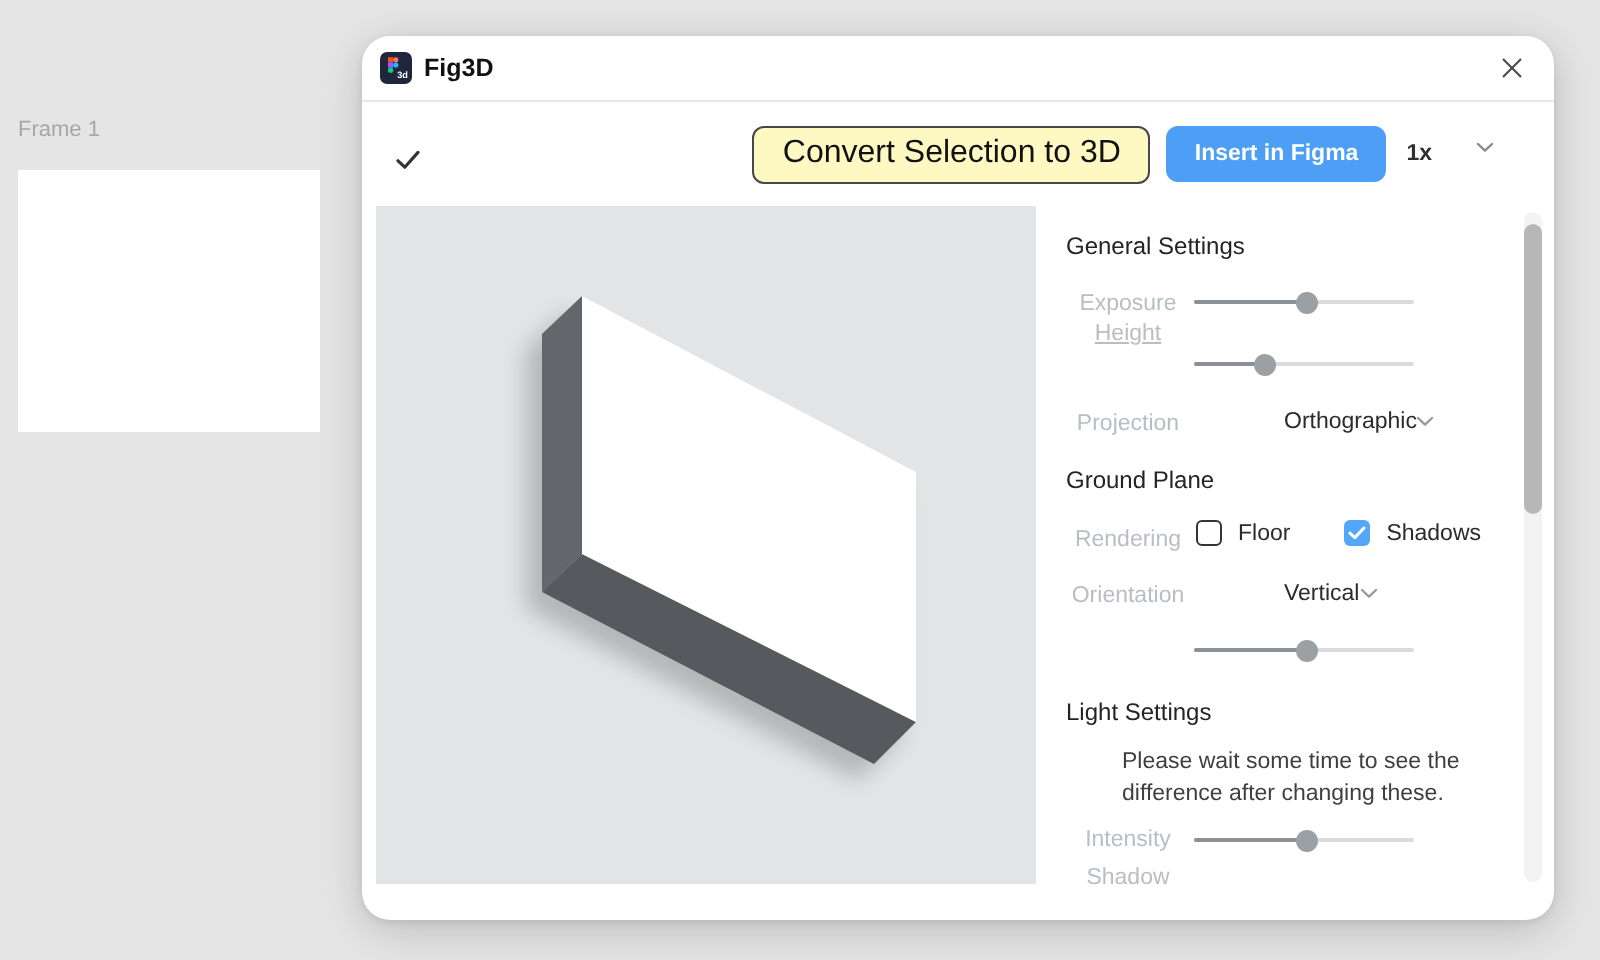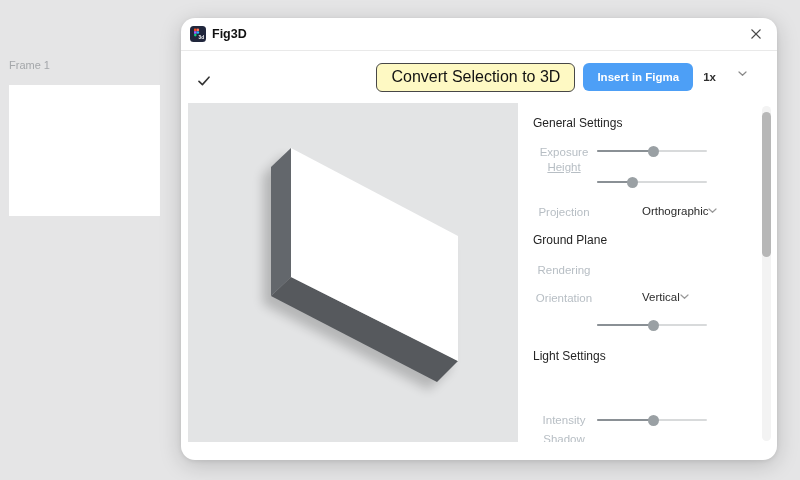--- a/index.html
+++ b/index.html
@@ -161,38 +161,49 @@
       <div class="dropdown" style="top: 102px;">
         <span class="val">Orthographic</span>
         <svg width="9" height="6" viewBox="0 0 9 6">
           <polyline points="1,1 4.5,4.3 8,1" fill="none" stroke="#9a9a9a" stroke-width="1.2" stroke-linecap="round" stroke-linejoin="round"></polyline>
         </svg>
       </div>
 
       <div class="sec-header" style="top: 130px;">Ground Plane</div>
 
       <div class="row-label" style="top: 161px;">Rendering</div>
+      <div class="check-group" style="top: 157px;">
+        <div class="checkbox unchecked"></div>
+        <span class="check-label">Floor</span>
+        <div class="checkbox checked" style="margin-left:27px">
+          <svg width="9" height="7" viewBox="0 0 9 7">
+            <polyline points="1,3.6 3.4,5.8 8,1" fill="none" stroke="#fff" stroke-width="1.5" stroke-linecap="round" stroke-linejoin="round"></polyline>
+          </svg>
+        </div>
+        <span class="check-label">Shadows</span>
+      </div>
 
       <div class="row-label" style="top: 189px;">Orientation</div>
       <div class="dropdown" style="top: 188px;">
         <span class="val">Vertical</span>
         <svg width="9" height="6" viewBox="0 0 9 6">
           <polyline points="1,1 4.5,4.3 8,1" fill="none" stroke="#9a9a9a" stroke-width="1.2" stroke-linecap="round" stroke-linejoin="round"></polyline>
         </svg>
       </div>
 
       <div class="slider" style="top:216px">
         <div class="track">
             <div class="fill" style="width: 51%;"></div>
           </div>
           <div class="thumb" style="left: 51%;"></div>
       </div>
 
       <div class="sec-header" style="top: 246px;">Light Settings</div>
 
+      <div class="note" style="top: 271px;">Please wait some time to see the difference after changing these.</div>
 
       <div class="row-label" style="top: 311px;">Intensity</div>
       <div class="slider" style="top: 311px;">
         <div class="track">
             <div class="fill" style="width: 51%;"></div>
           </div>
           <div class="thumb" style="left: 51%;"></div>
       </div>
 
       <div class="row-label" style="top:330px">Shadow</div>

